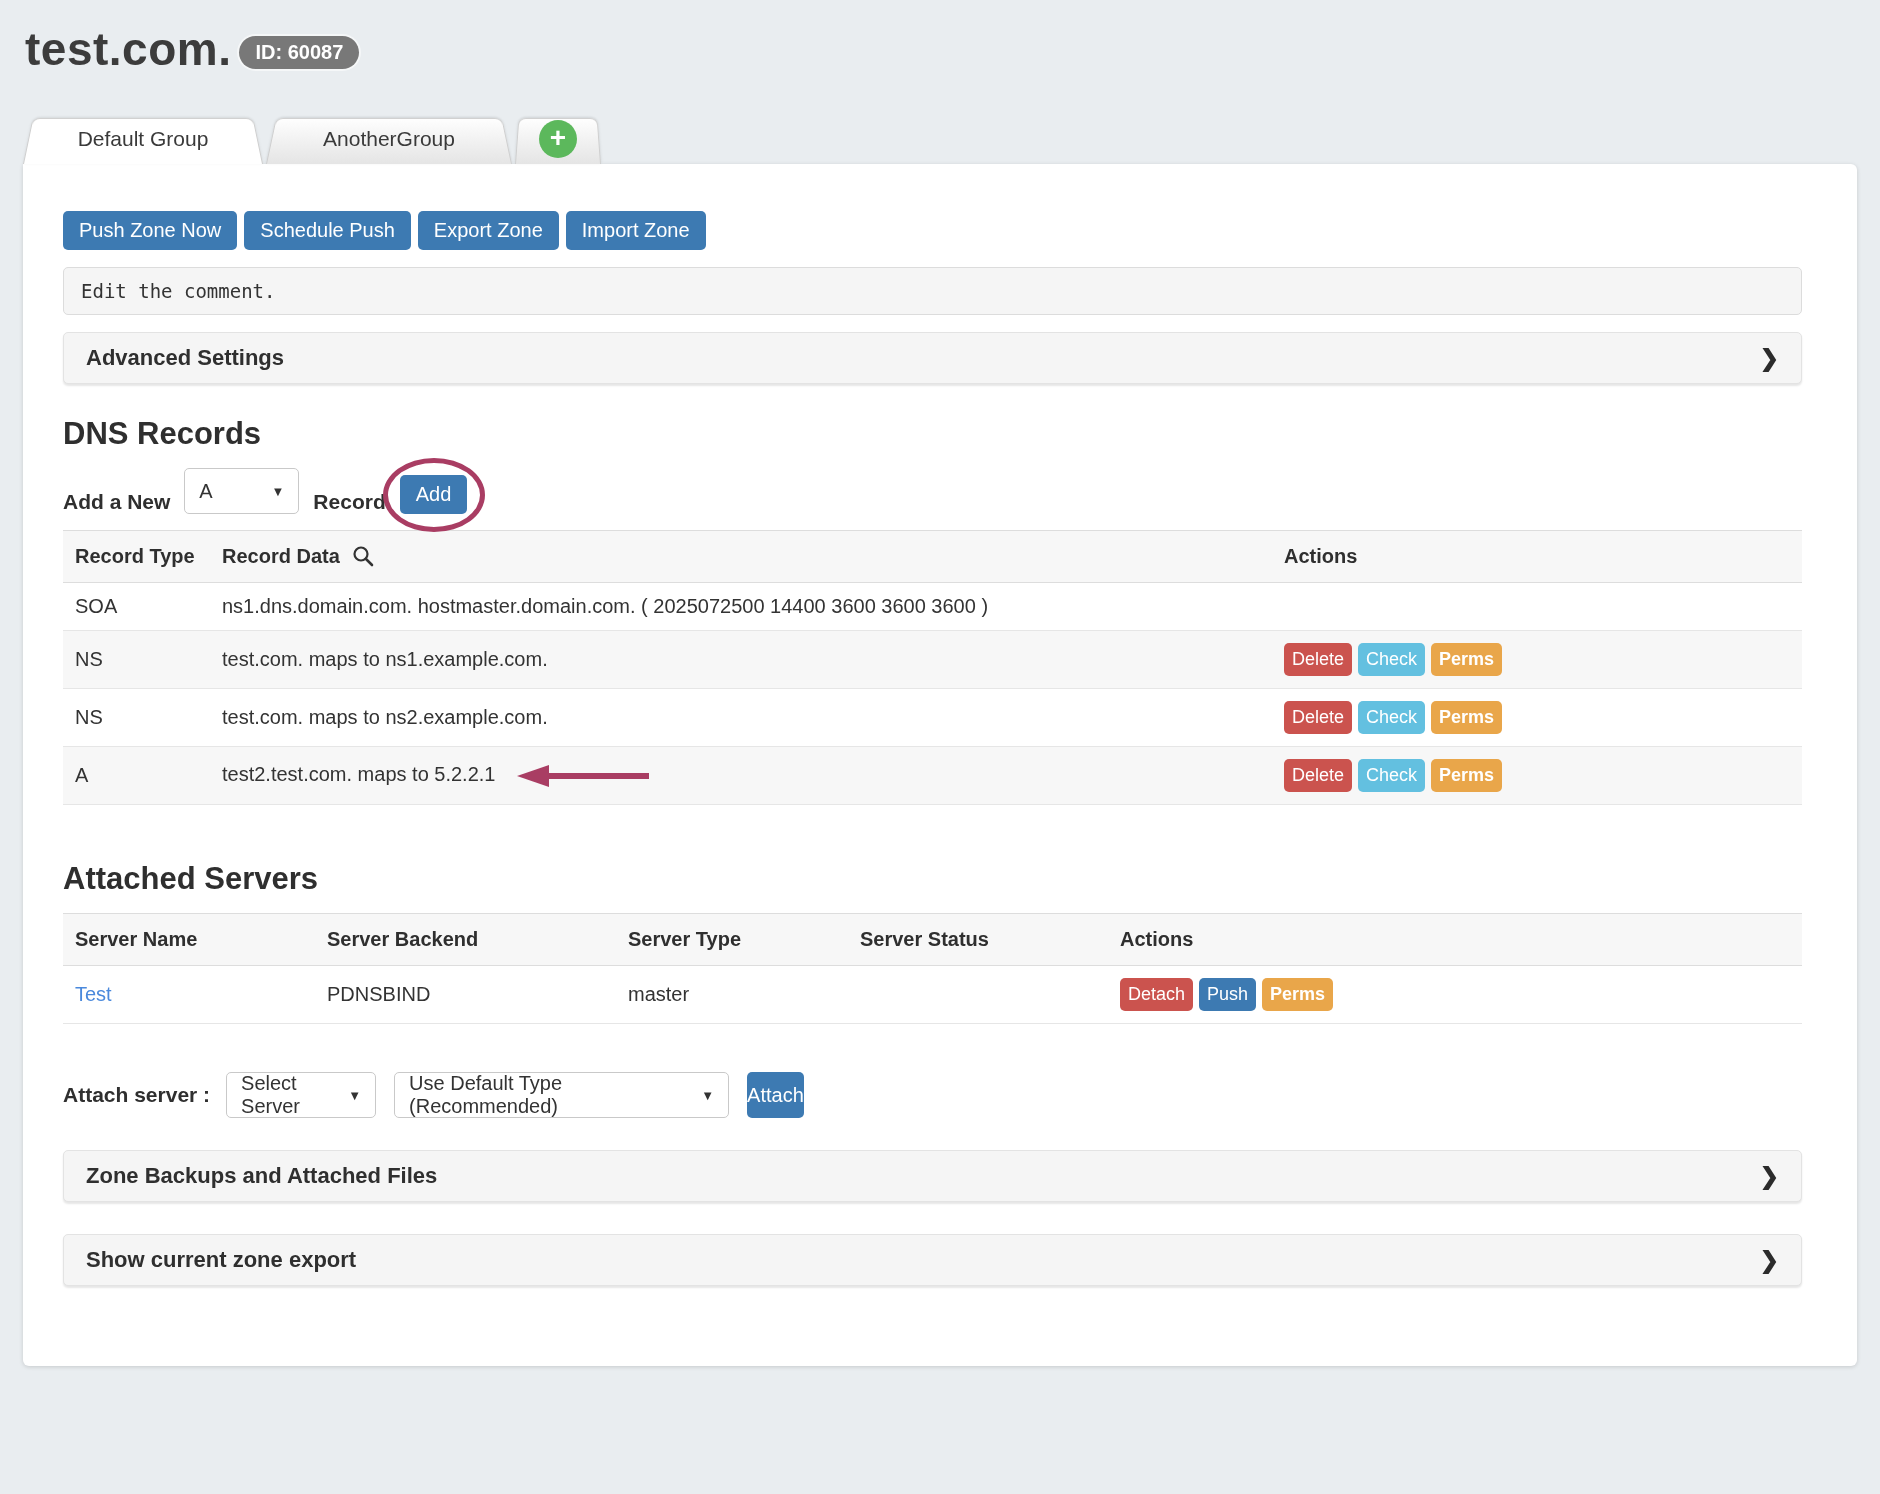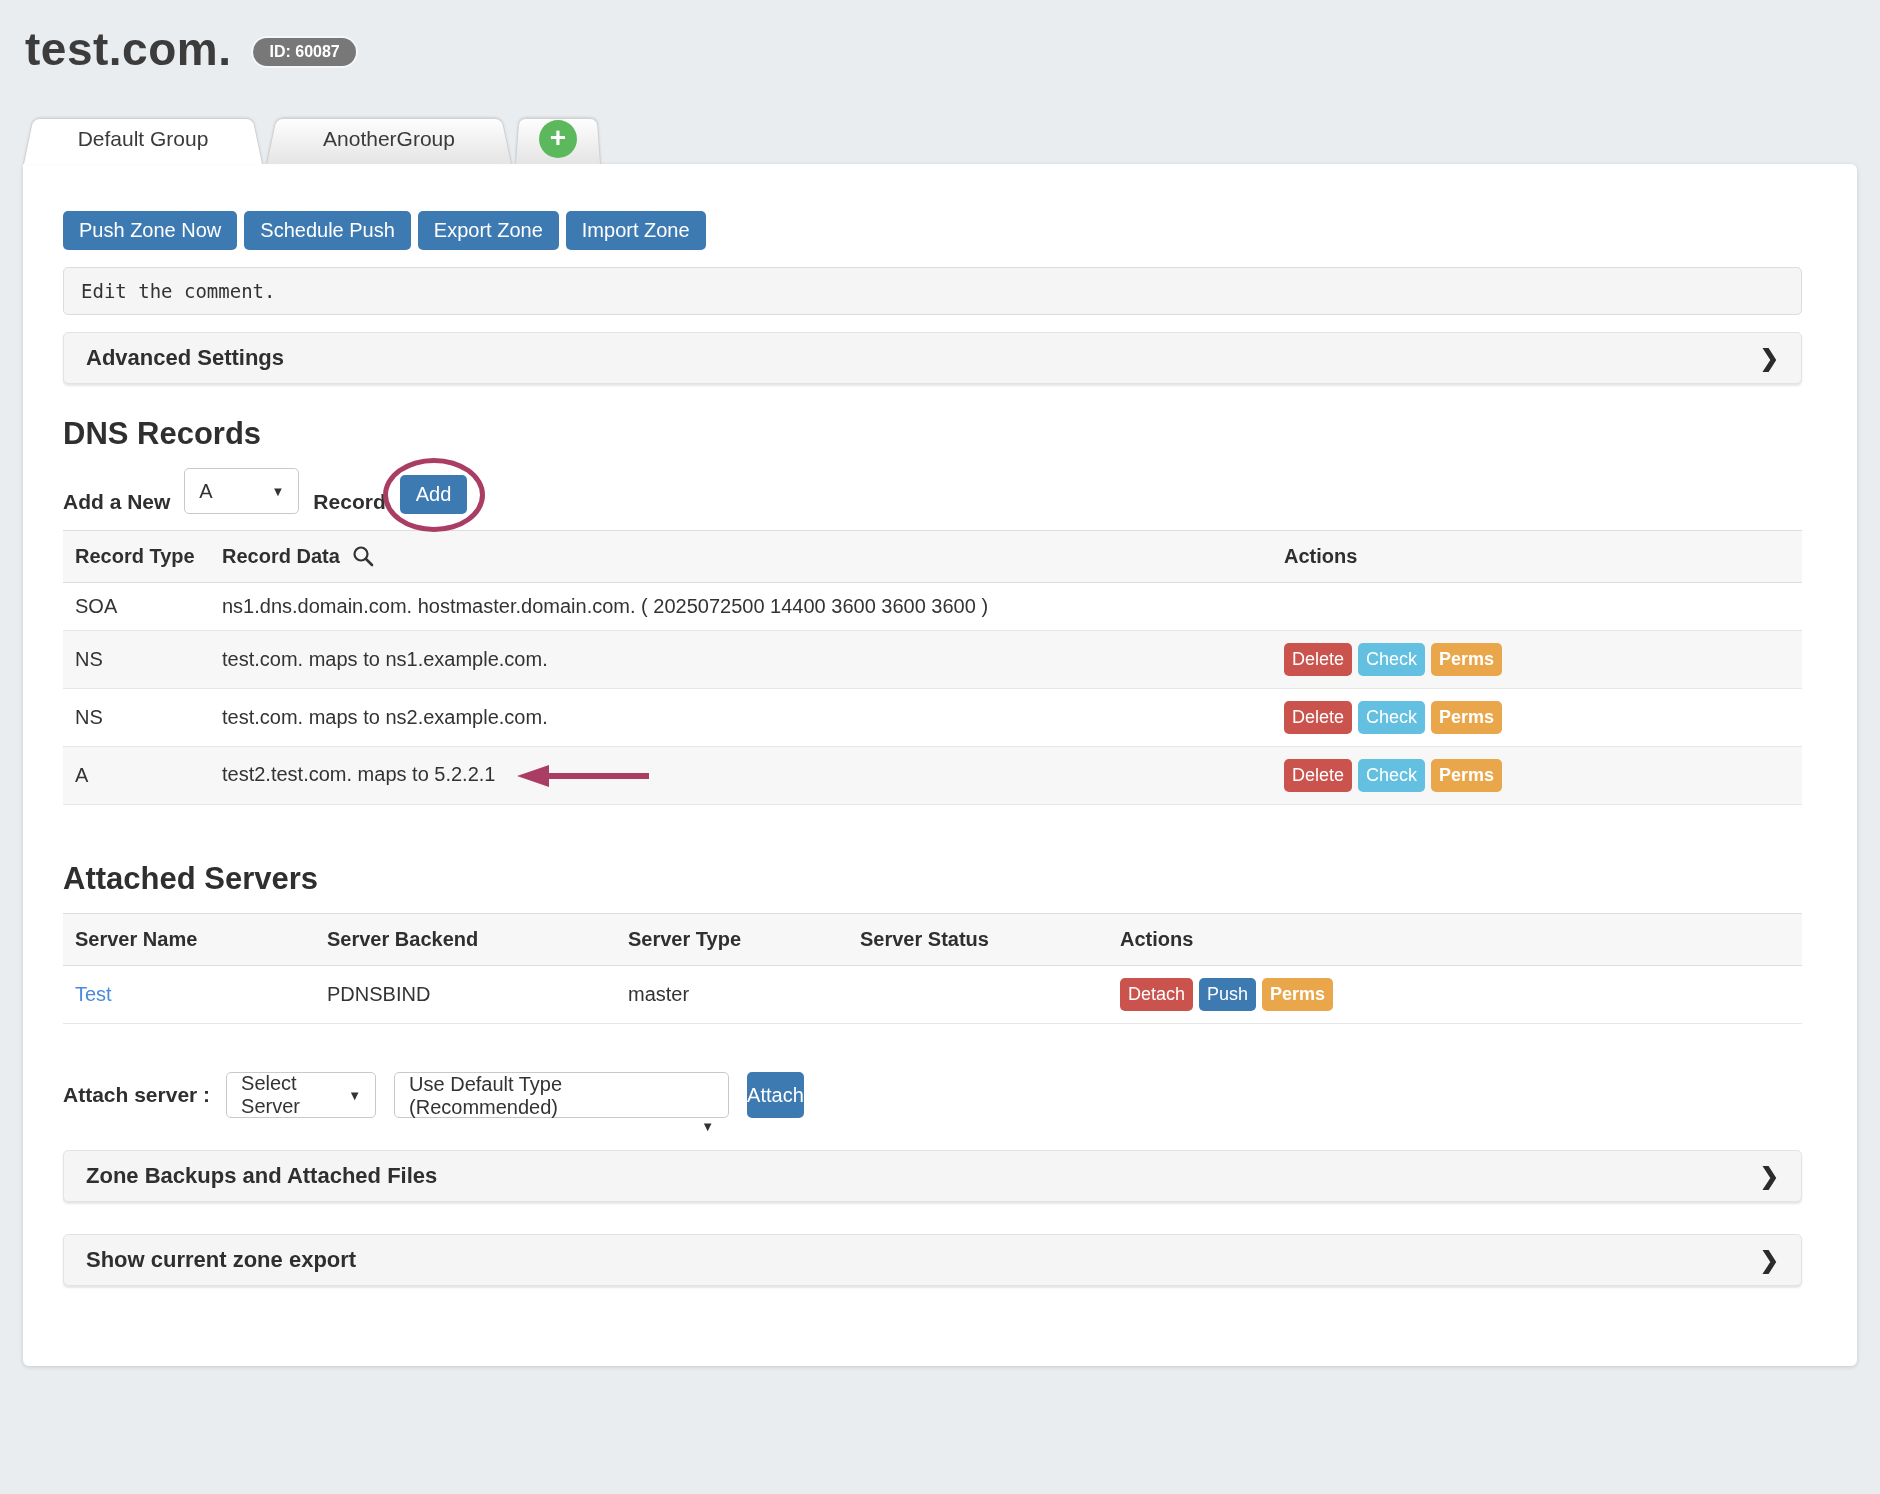--- a/index.html
+++ b/index.html
@@ -7,22 +7,22 @@
   body {
     background: #e9edf0;
     font-family: "Liberation Sans", sans-serif;
     color: #333;
     padding-bottom: 26px;
   }
   
   .page-header { padding: 22px 0 0 25px; display: flex; align-items: center; }
   .zone-title { font-size: 46px; font-weight: bold; color: #3c3c3c; letter-spacing: .5px; }
   .id-badge {
-    margin-left: 22px; margin-top: 6px;
-    background: #787878; color: #fff; font-weight: bold; font-size: 16px;
+    margin-left: 8px; margin-top: 6px;
+    background: #787878; color: #fff; font-weight: bold; font-size: 20px;
     padding: 5px 16px; border-radius: 17px; box-shadow: 0 0 0 2px rgba(255,255,255,.55);
   }
   
   .tabs { display: flex; margin: 38px 0 0 23px; height: 50px; position: relative; z-index: 2; }
   .tab { position: relative; height: 50px; display: flex; align-items: center; justify-content: center; margin-right: 3px; cursor: pointer; }
   .tab-bg {
     position: absolute; inset: 0; border-radius: 8px 8px 0 0;
     transform: perspective(20px) rotateX(2deg); transform-origin: 50% 100%;
     background: linear-gradient(#fefefe, #e5e5e5);
     border: 1px solid #cfcfcf; border-bottom: none;
@@ -112,21 +112,21 @@
   .servers-table tbody tr { background: #fff; }
   .col-sname { width: 252px; } .col-sbackend { width: 301px; }
   .col-stype { width: 232px; } .col-sstatus { width: 260px; }
   .actions-cell { display: flex; gap: 6px; }
   .search-icon { margin-left: 7px; vertical-align: -4px; }
   .link { color: #4a89dc; text-decoration: none; cursor: pointer; text-align: center; }
   .arrow-annotation { vertical-align: middle; margin-left: 16px; }
   
   .attach-row { display: flex; align-items: center; margin-top: 48px; }
   .server-select { width: 150px; margin-left: 16px; }
-  .type-select { width: 335px; margin-left: 18px; flex-direction: column; }
+  .type-select { width: 335px; margin-left: 18px; }
   .attach-btn { margin-left: 18px; height: 46px; font-size: 20px; }
   .accordion-backups { margin-top: 32px; }
   .accordion-export { margin-top: 32px; }
 </style>
 </head>
 <body>
 
 <div class="page-header">
   <span class="zone-title">test.com.</span>
   <span class="id-badge">ID: 60087</span>

